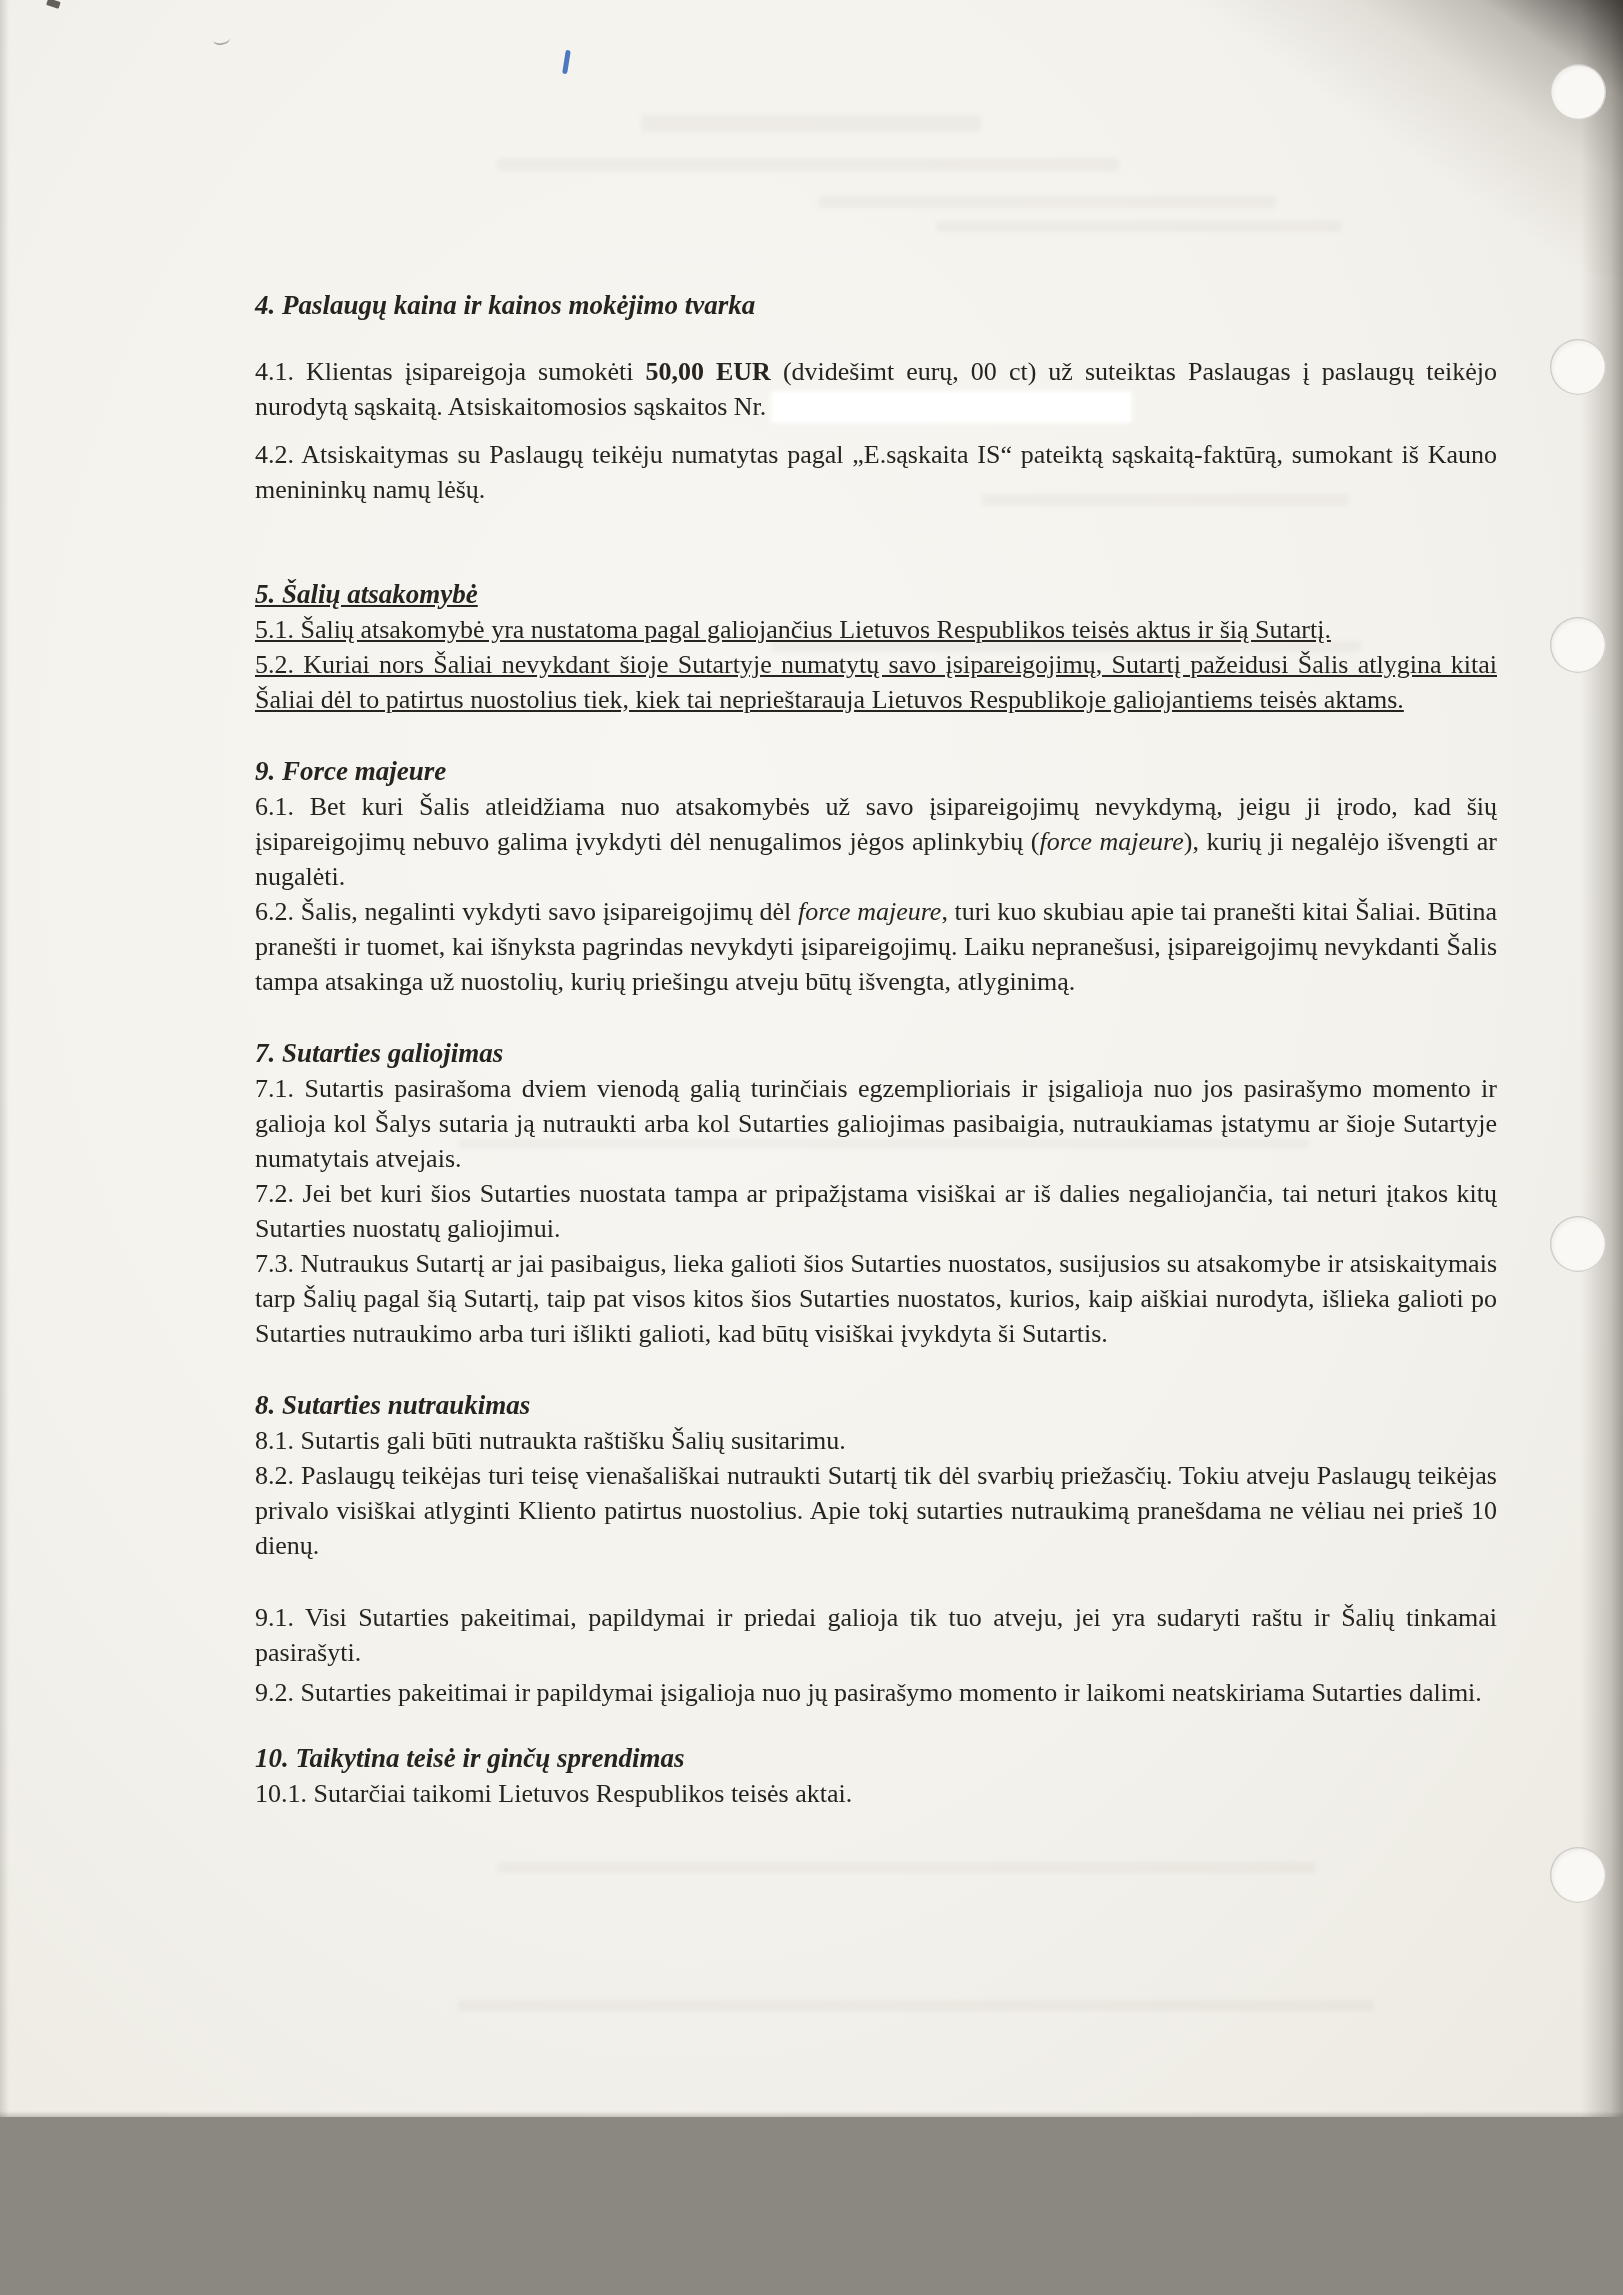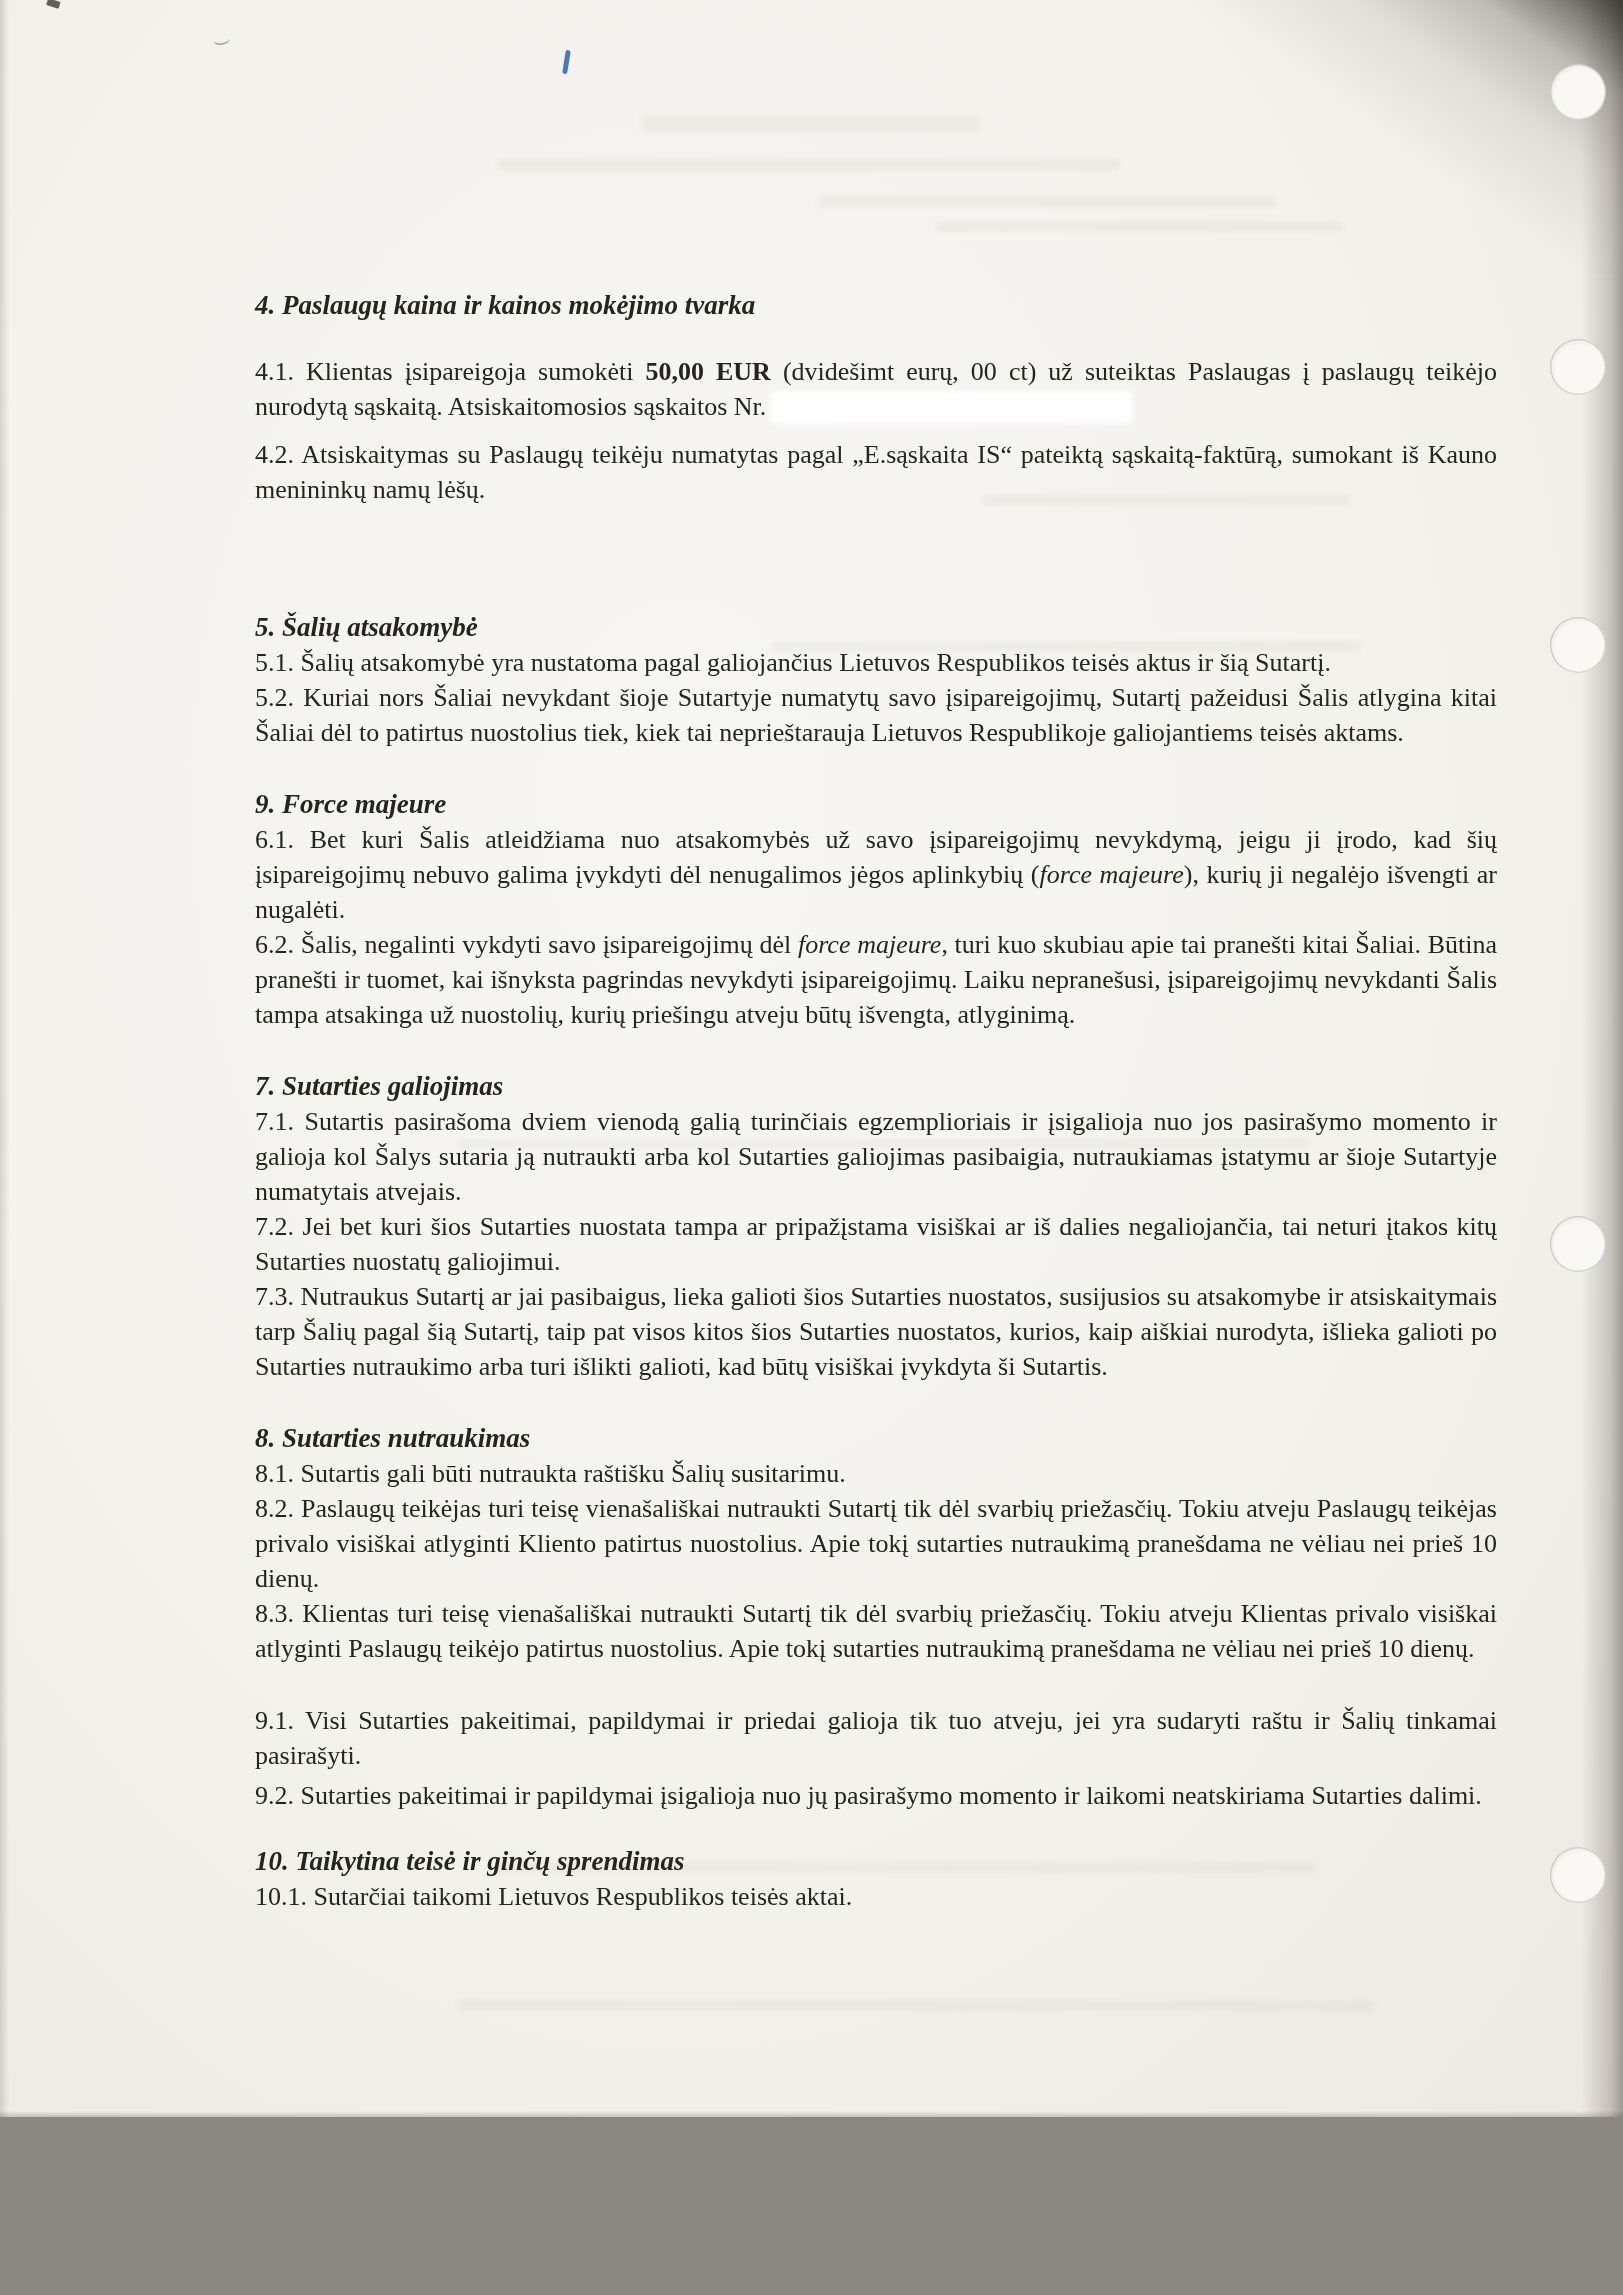--- a/index.html
+++ b/index.html
@@ -36,21 +36,21 @@
     background:rgba(70,66,60,.5);border-radius:1.3px;transform:rotate(-12deg);}
   .ghost{position:absolute;background:#7a7366;opacity:.06;filter:blur(2.6px);border-radius:2px;}
   
   .content{position:absolute;left:255px;top:288px;width:1242px;
     font-size:26px;line-height:35px;}
   .hd{font-size:27px;font-weight:bold;font-style:italic;margin:0;}
   .para{margin:0;text-align:justify;}
   .sec{margin-top:37px;}
   .sec-4{margin-top:0;}
   .sec-4 .hd{margin-bottom:31px;}
-  .sec-5{margin-top:103px;}
+  .sec-5{margin-top:70px;text-decoration:underline;}
   .sec-10{margin-top:31px;}
   .p-gap{margin-top:13px;}
   .p-gap-sm{margin-top:5.2px;}
   .whiteout{display:inline-block;width:357px;height:27.5px;background:#ffffff;
     vertical-align:-5.9px;box-shadow:0 0 5.2px 2px rgba(255,255,255,.95);}
   .amount{font-weight:bold;}
   .fm{font-style:italic;}
 </style>
 </head>
 <body>
@@ -109,21 +109,20 @@
       <h3 class="hd">7. Sutarties galiojimas</h3>
       <p class="para">7.1. Sutartis pasirašoma dviem vienodą galią turinčiais egzemplioriais ir įsigalioja nuo jos pasirašymo momento ir galioja kol Šalys sutaria ją nutraukti arba kol Sutarties galiojimas pasibaigia, nutraukiamas įstatymu ar šioje Sutartyje numatytais atvejais.</p>
       <p class="para">7.2. Jei bet kuri šios Sutarties nuostata tampa ar pripažįstama visiškai ar iš dalies negaliojančia, tai neturi įtakos kitų Sutarties nuostatų galiojimui.</p>
       <p class="para">7.3. Nutraukus Sutartį ar jai pasibaigus, lieka galioti šios Sutarties nuostatos, susijusios su atsakomybe ir atsiskaitymais tarp Šalių pagal šią Sutartį, taip pat visos kitos šios Sutarties nuostatos, kurios, kaip aiškiai nurodyta, išlieka galioti po Sutarties nutraukimo arba turi išlikti galioti, kad būtų visiškai įvykdyta ši Sutartis.</p>
     </section>
 
     <section class="sec">
       <h3 class="hd">8. Sutarties nutraukimas</h3>
       <p class="para">8.1. Sutartis gali būti nutraukta raštišku Šalių susitarimu.</p>
       <p class="para">8.2. Paslaugų teikėjas turi teisę vienašališkai nutraukti Sutartį tik dėl svarbių priežasčių. Tokiu atveju Paslaugų teikėjas privalo visiškai atlyginti Kliento patirtus nuostolius. Apie tokį sutarties nutraukimą pranešdama ne vėliau nei prieš 10 dienų.</p>
-      <p class="para">8.3. Klientas turi teisę vienašališkai nutraukti Sutartį tik dėl svarbių priežasčių. Tokiu atveju Klientas privalo visiškai atlyginti Paslaugų teikėjo patirtus nuostolius. Apie tokį sutarties nutraukimą pranešdama ne vėliau nei prieš 10 dienų.</p>
     </section>
 
     <section class="sec">
       <p class="para">9.1. Visi Sutarties pakeitimai, papildymai ir priedai galioja tik tuo atveju, jei yra sudaryti raštu ir Šalių tinkamai pasirašyti.</p>
       <p class="para p-gap-sm">9.2. Sutarties pakeitimai ir papildymai įsigalioja nuo jų pasirašymo momento ir laikomi neatskiriama Sutarties dalimi.</p>
     </section>
 
     <section class="sec sec-10">
       <h3 class="hd">10. Taikytina teisė ir ginčų sprendimas</h3>
       <p class="para">10.1. Sutarčiai taikomi Lietuvos Respublikos teisės aktai.</p>

